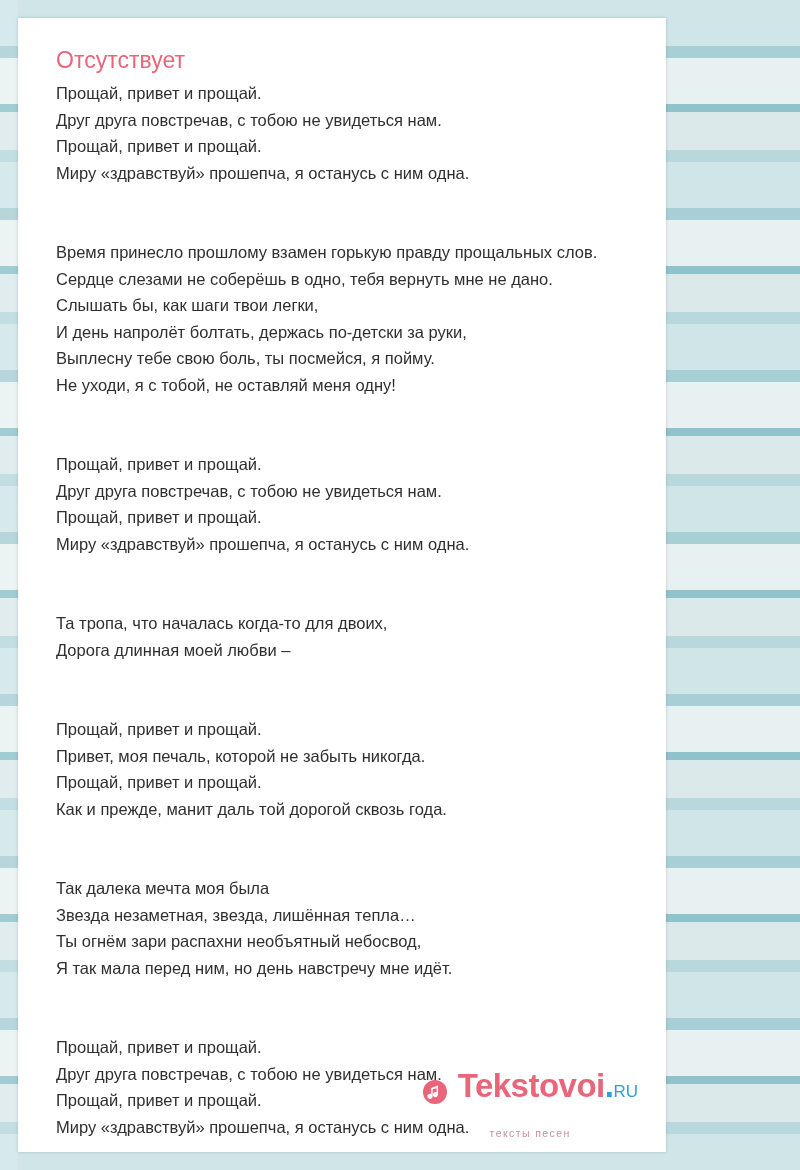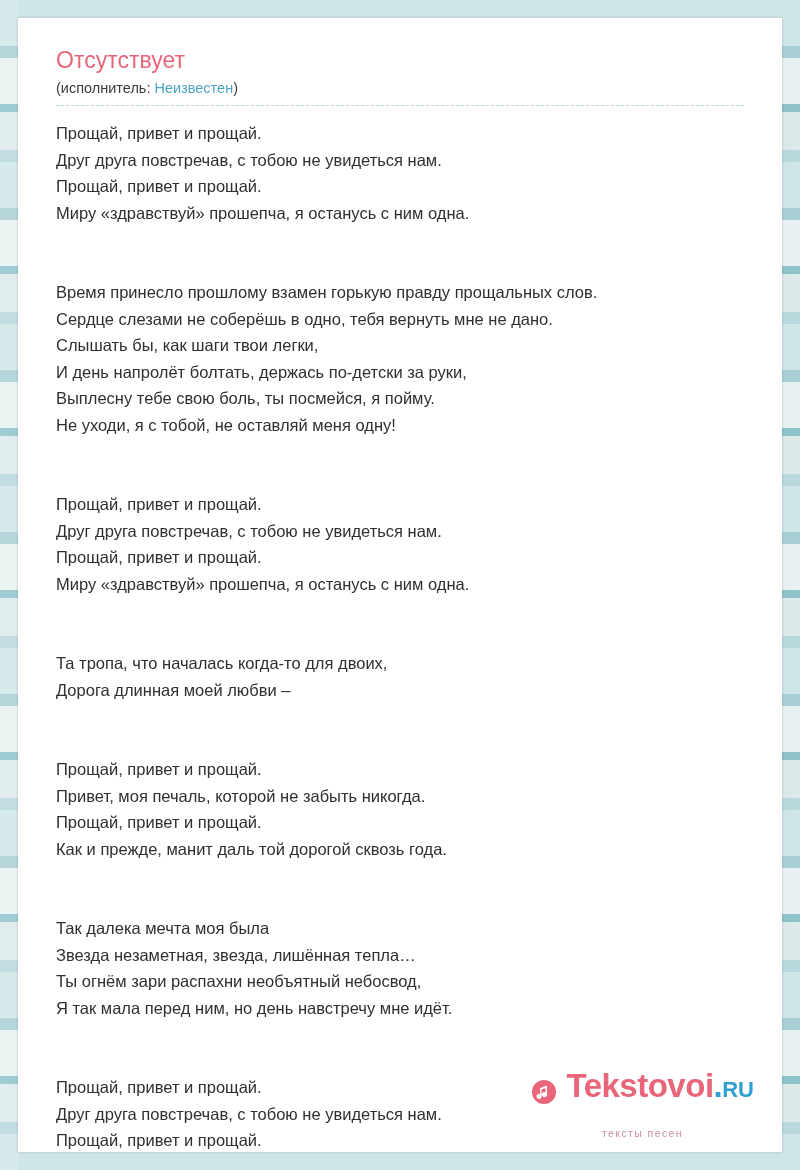--- a/index.html
+++ b/index.html
@@ -40,21 +40,21 @@
         rgba(255,255,255,0.15) 0px,
         rgba(255,255,255,0.15) 18px,
         rgba(255,255,255,0.0) 18px,
         rgba(255,255,255,0.0) 100%);
   }
 
   .sheet {
     position: absolute;
     left: 18px;
     top: 18px;
-    width: 764px;
+    width: 648px;
     height: 1134px;
     background: #ffffff;
     box-shadow: 0 0 3px rgba(0,0,0,0.18);
     z-index: 1;
     overflow: hidden;
   }
 
   .content {
     padding: 28px 38px 0 38px;
   }
@@ -101,22 +101,22 @@
     font-weight: bold;
     letter-spacing: -0.5px;
     display: inline-block;
   }
   .logo-dot {
     color: #2f9fd0;
     font-weight: bold;
   }
   .logo-ru {
     color: #2f9fd0;
-    font-size: 22px;
-    font-weight: bold;
+    font-size: 17px;
+    font-weight: normal;
   }
   .logo-sub {
     display: block;
     margin-top: 20px;
     font-size: 10.5px;
     color: #c98f9c;
     letter-spacing: 1.4px;
   }
   .logo-icon {
     display: inline-block;
@@ -127,23 +127,20 @@
 </head>
 <body>
 
 <div class="page-bg"></div>
 
 <div class="sheet">
   <div class="content">
 
     <h1 class="song-title">Отсутствует</h1>
 
-    <div class="artist-line">
-      <span>(исполнитель: </span><a class="artist-link" href="#">Неизвестен</a><span>)</span>
-    </div>
 
     <div class="lyrics">Прощай, привет и прощай.
 Друг друга повстречав, с тобою не увидеться нам.
 Прощай, привет и прощай.
 Миру «здравствуй» прошепча, я останусь с ним одна.
 
 
 Время принесло прошлому взамен горькую правду прощальных слов.
 Сердце слезами не соберёшь в одно, тебя вернуть мне не дано.
 Слышать бы, как шаги твои легки,

